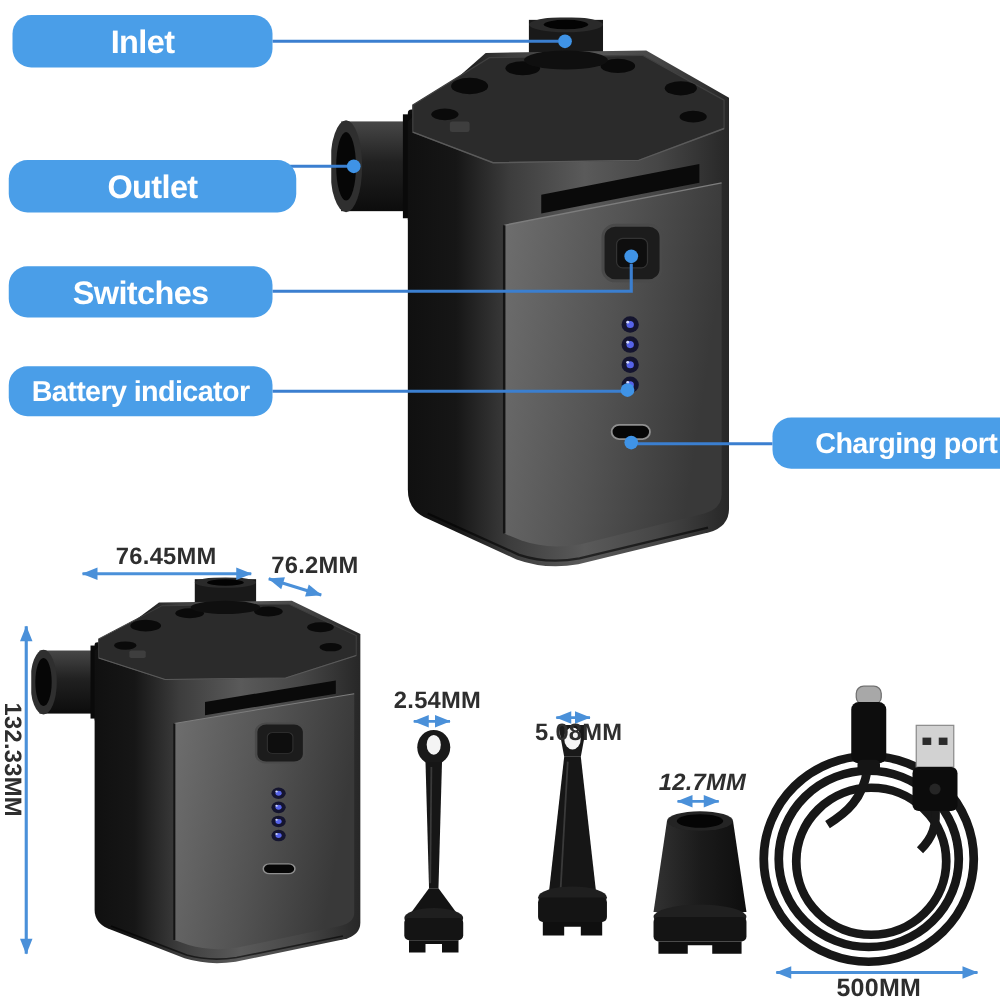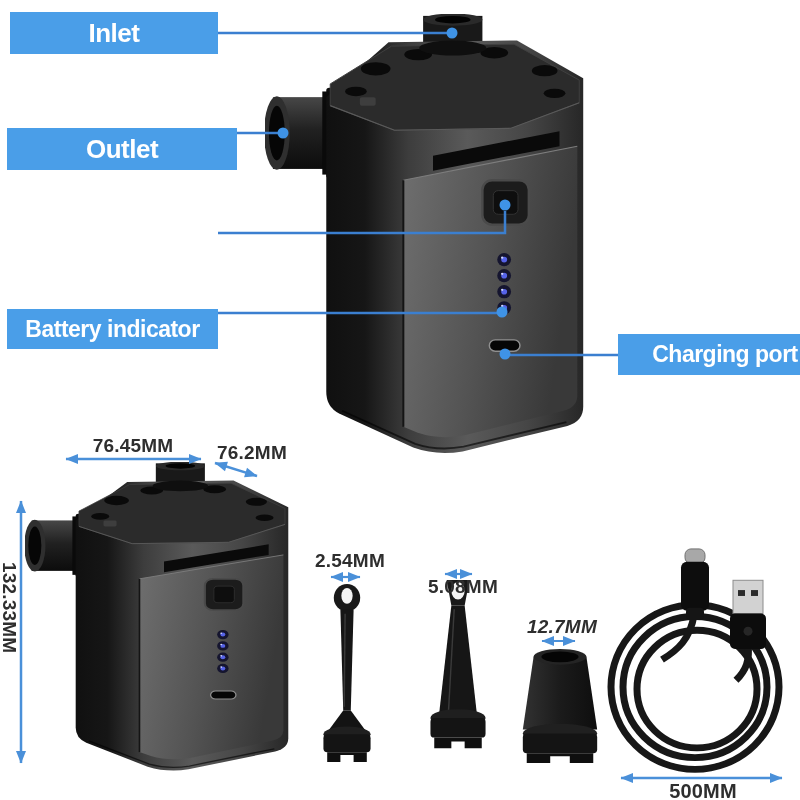--- a/index.html
+++ b/index.html
@@ -22,26 +22,26 @@
   .pump-large{left:265px;top:14px;width:336px;height:444px;}
   .pump-small{left:25px;top:462px;width:278px;height:312px;}
   .nozA{left:314px;top:582px;width:66px;height:183px;}
   .nozB{left:420px;top:578px;width:76px;height:186px;}
   .nozC{left:515px;top:645px;width:90px;height:120px;}
   .cable{left:598px;top:545px;width:200px;height:245px;}
   .overlay{left:0;top:0;width:800px;height:800px;pointer-events:none;}
   .callout{
     position:absolute;display:flex;align-items:center;justify-content:center;
     background:var(--color-label_bg);color:var(--color-label_text);
-    font-weight:700;letter-spacing:-0.5px;font-size:26px;line-height:1;
+    font-weight:700;letter-spacing:-0.5px;font-size:26px;line-height:1;border-radius:15px;
   }
   .co-inlet{left:10px;top:12px;width:208px;height:42px;}
   .co-outlet{left:7px;top:128px;width:230px;height:42px;}
   .co-switches{left:7px;top:213px;width:211px;height:41px;}
-  .co-battery{left:7px;top:293px;width:211px;height:40px;font-size:23px;margin-top:16px;}
+  .co-battery{left:7px;top:293px;width:211px;height:40px;font-size:23px;}
   .co-charging{left:618px;top:334px;width:182px;height:41px;font-size:23px;padding-left:16px;}
   .dim{
     position:absolute;color:var(--color-dim_text);font-weight:700;
     font-size:19px;line-height:1;text-align:center;letter-spacing:0.2px;
   }
   .dim-w{left:63px;top:436px;width:140px;}
   .dim-d{left:214px;top:443px;width:76px;}
   .dim-h{left:0px;top:562px;writing-mode:vertical-rl;height:120px;text-align:left;}
   .dim-n1{left:314px;top:551px;width:72px;}
   .dim-n2{left:427px;top:549px;width:72px;margin-top:28px;}
@@ -242,20 +242,21 @@
       <path d="M21,501 V763" stroke-width="2.5" marker-start="url(#ah)" marker-end="url(#ah)"></path>
       <path d="M331,577 H360" stroke-width="2.2" marker-start="url(#ah)" marker-end="url(#ah)"></path>
       <path d="M445,574 H472" stroke-width="2.2" marker-start="url(#ah)" marker-end="url(#ah)"></path>
       <path d="M542,641 H575" stroke-width="2.2" marker-start="url(#ah)" marker-end="url(#ah)"></path>
       <path d="M621,778 H782" stroke-width="2.5" marker-start="url(#ah)" marker-end="url(#ah)"></path>
     </g>
   </svg>
 
   <div class="callout co-inlet">Inlet</div>
   <div class="callout co-outlet">Outlet</div>
+  <div class="callout co-switches">Switches</div>
   <div class="callout co-battery">Battery indicator</div>
   <div class="callout co-charging">Charging port</div>
 
   <div class="dim dim-w">76.45MM</div>
   <div class="dim dim-d">76.2MM</div>
   <div class="dim dim-h">132.33MM</div>
   <div class="dim dim-n1">2.54MM</div>
   <div class="dim dim-n2">5.08MM</div>
   <div class="dim dim-n3">12.7MM</div>
   <div class="dim dim-cable">500MM</div>

